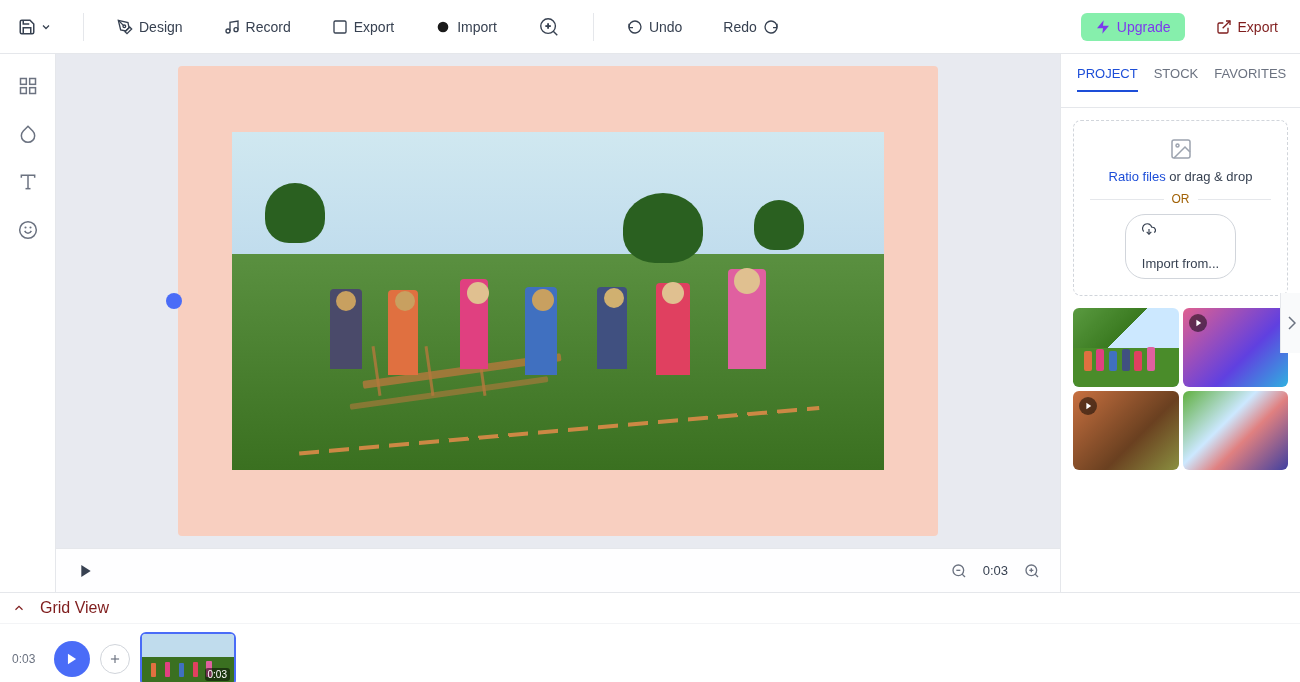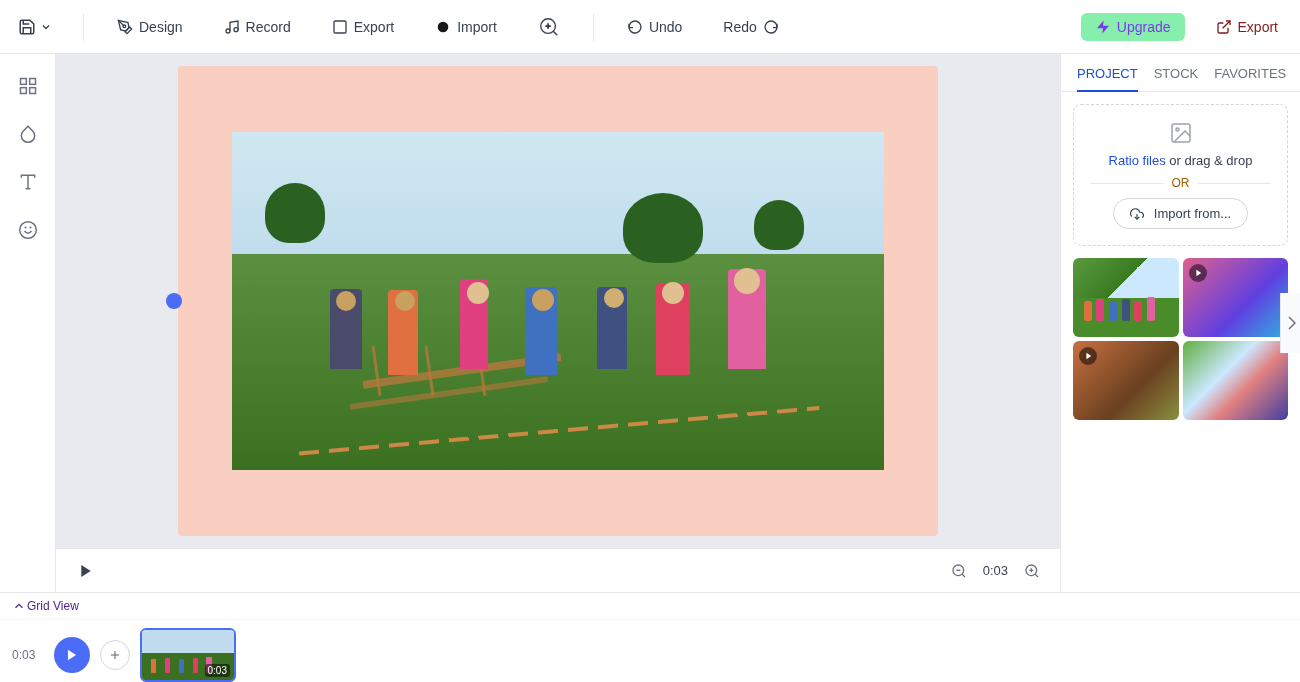--- a/index.html
+++ b/index.html
@@ -196,23 +196,23 @@
     }
     .timeline-header {
       display: flex;
       align-items: center;
       padding: 6px 12px;
       border-bottom: 1px solid #f3f4f6;
     }
     .grid-view-btn {
       display: flex;
       align-items: center;
-      gap: 1px;
-      font-size: 12px;
-      color: #4c1d95;
+      gap: 14px;
+      font-size: 16px;
+      color: #7f1d1d;
       cursor: pointer;
     }
     .timeline-content {
       display: flex;
       align-items: center;
       padding: 8px 12px;
       gap: 10px;
       flex: 1;
     }
     .timeline-timestamp {
@@ -285,21 +285,21 @@
       flex-shrink: 0;
     }
     .panel-header {
       padding: 16px 16px 0;
       font-size: 16px;
       font-weight: 600;
       color: #111827;
     }
     .panel-tabs {
       display: flex;
-      padding: 12px 16px 0;
+      padding: 12px 16px 16px;
       gap: 16px;
       border-bottom: 1px solid #e5e7eb;
     }
     .panel-tab {
       font-size: 13px;
       font-weight: 500;
       color: #6b7280;
       padding-bottom: 10px;
       cursor: pointer;
       position: relative;
@@ -344,29 +344,29 @@
       width: 100%;
     }
     .upload-or::before, .upload-or::after {
       content: '';
       flex: 1;
       height: 1px;
       background: #e5e7eb;
     }
     .import-btn {
       display: flex;
-      align-items: center;
-      gap: 10px;
+      gap: 20px;
       padding: 7px 16px;
       border: 1.5px solid #d1d5db;
       border-radius: 20px;
       font-size: 13px;
       color: #374151;
       cursor: pointer;
       background: #fff;
+      flex-direction: column;
     }
     .media-grid {
       display: grid;
       grid-template-columns: 1fr 1fr;
       gap: 4px;
       padding: 0 12px 12px;
     }
     .media-thumb {
       width: 100%;
       aspect-ratio: 4/3;

